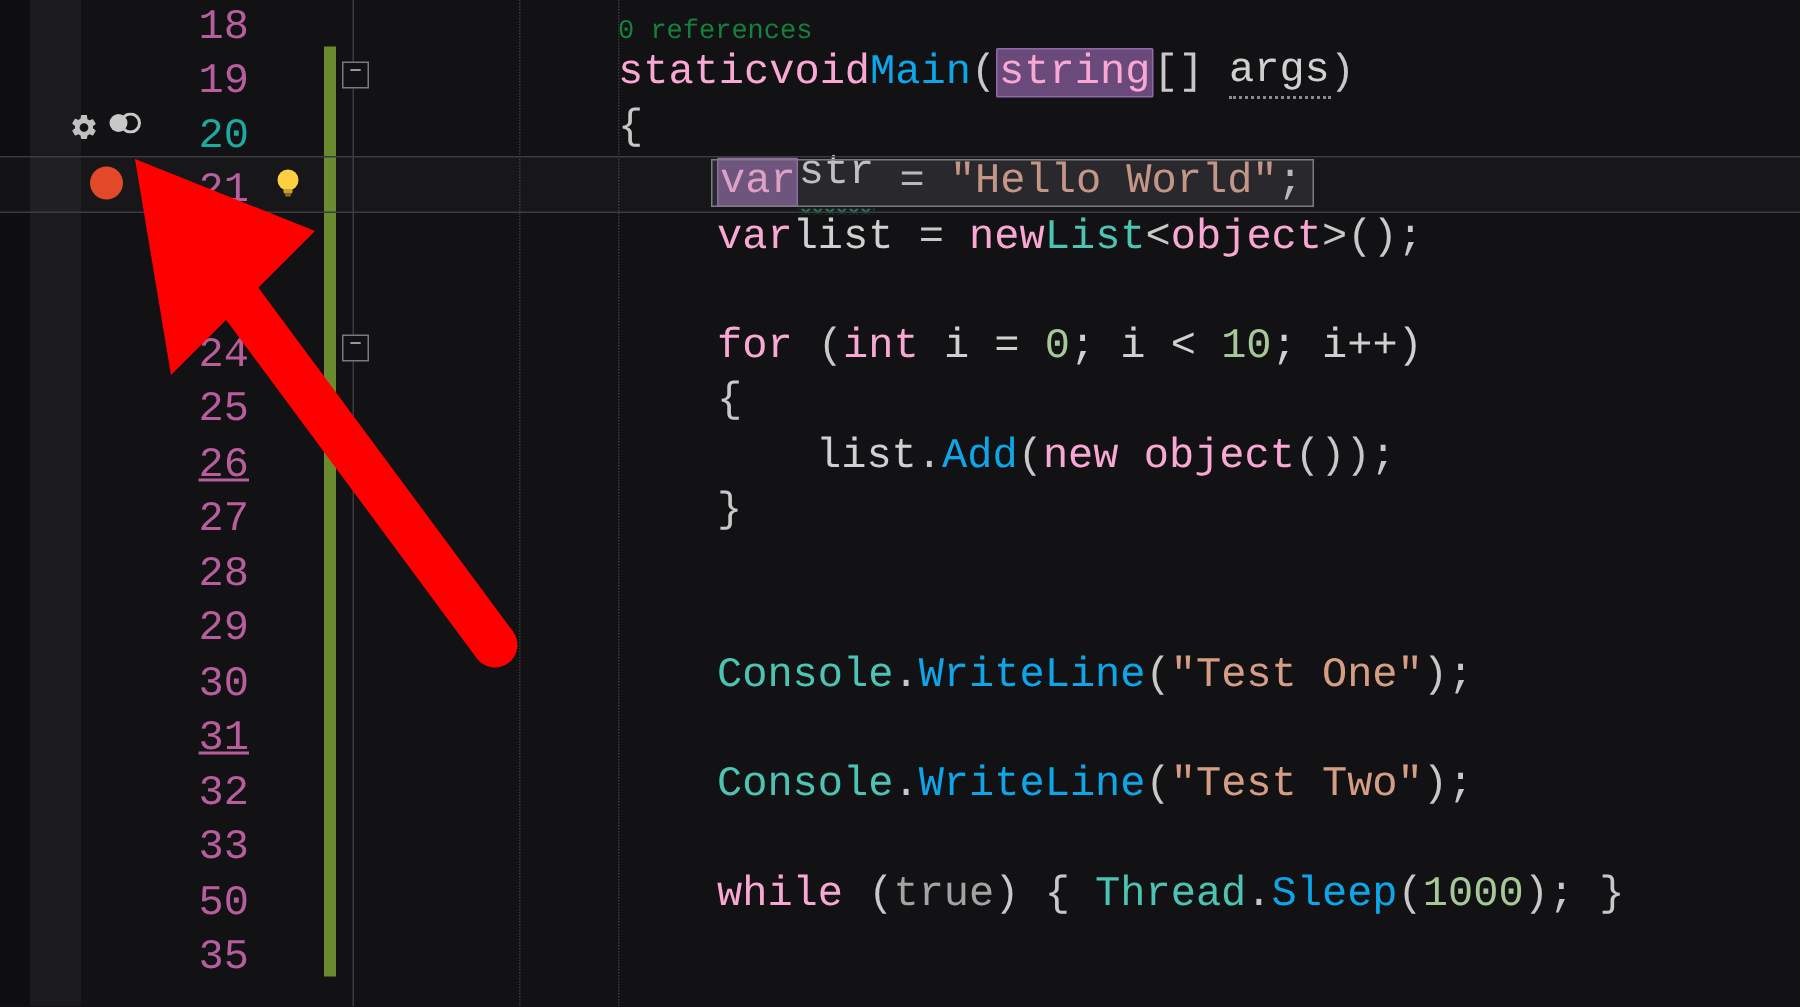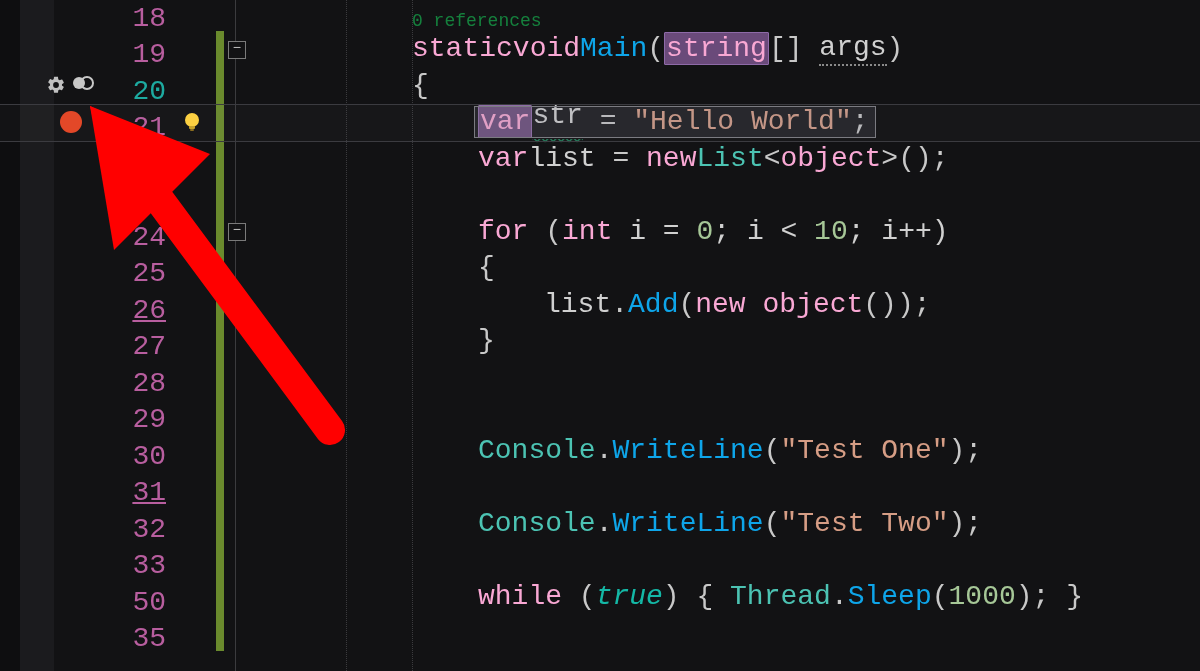--- a/index.html
+++ b/index.html
@@ -150,21 +150,21 @@
     font-size: 18px;
   }
 
   .tok-keyword { color: #f9a8d4; }
   .tok-type    { color: #4cc3b3; }
   .tok-string  { color: #d69d85; }
   .tok-ident   { color: #d0d0d0; }
   .tok-method  { color: #0ea5e9; }
   .tok-num     { color: #a6c797; }
   .tok-punct   { color: #c8c8c8; }
-  .tok-bool    { color: #14b8a6; font-style: italic; }
+  .tok-bool    { color: #a3a3a3; }
 
   .hl-box {
     background: #6a4a7a; 
     border: 1px solid #8e6aa8;
     padding: 0 1px;
     border-radius: 1px;
   }
   .squiggle {
     background-image: linear-gradient(45deg, transparent 65%, #2aa776 80%, transparent 90%),
                       linear-gradient(-45deg, transparent 65%, #2aa776 80%, transparent 90%);

